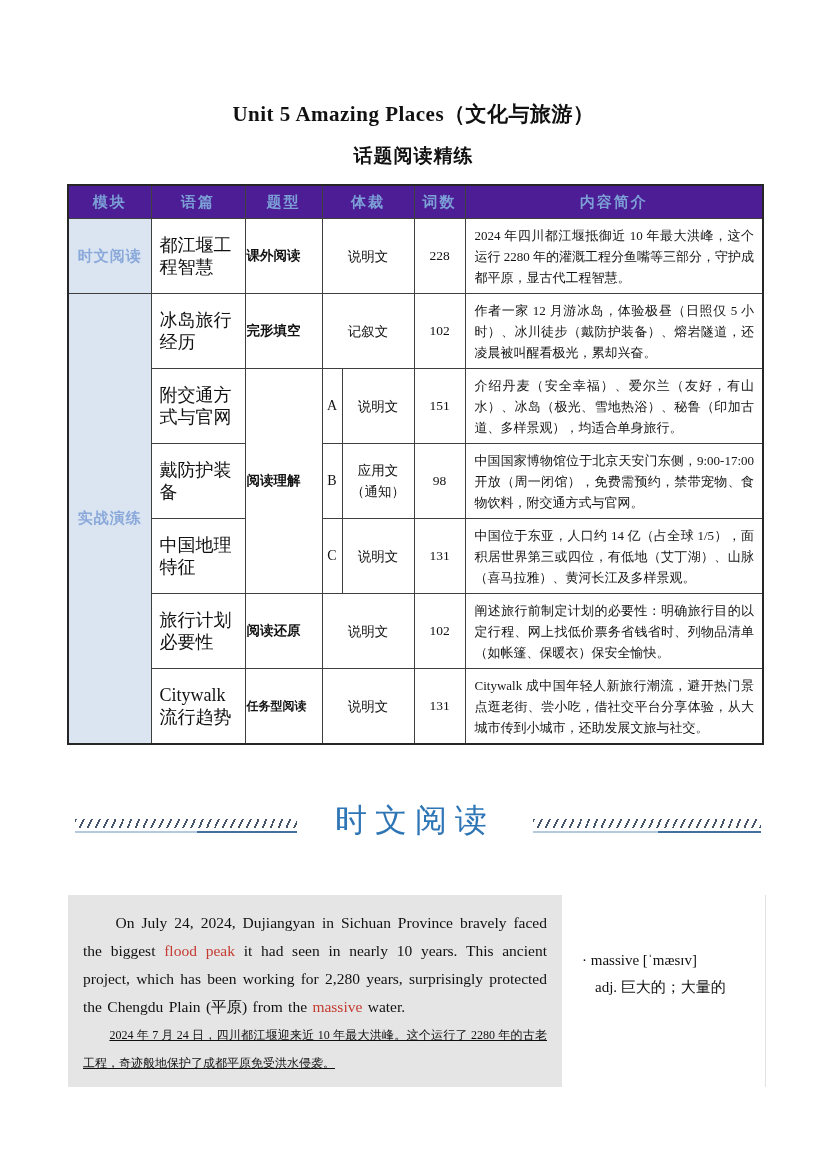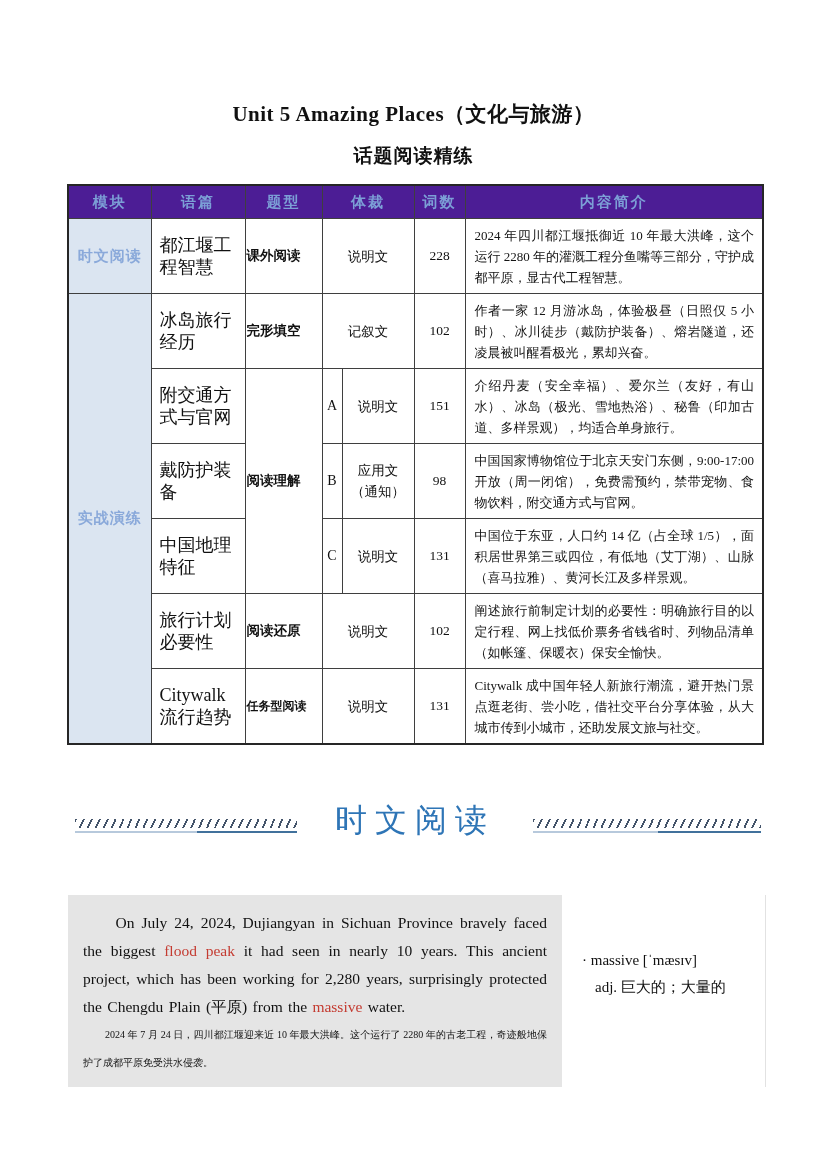--- a/index.html
+++ b/index.html
@@ -57,21 +57,21 @@
     font-size:32px; color:#2e75b6; letter-spacing:8px;
   }
 
   .reading-row { display:flex; align-items:stretch; margin:44px 0 0 68px; }
   .green-box {
     width:494px; box-sizing:border-box; background:#e5e5e5;
     padding:14px 15px 10px 15px;
   }
   .green-box p { margin:0; text-align:justify; }
   .p-en { font-size:15.5px; line-height:28px; text-indent:2.1em; word-spacing:1.5px; }
-  .p-cn { font-size:10px; line-height:28px; text-indent:2.2em; margin-top:4px; }
+  .p-cn { font-size:12px; line-height:28px; text-indent:2.2em; margin-top:4px;text-decoration:underline; }
   .red  { color:#c43b31; }
 
   .vocab-col {
     margin-left:20px; width:184px; box-sizing:border-box;
     padding-top:52px; font-size:15px; line-height:27px;
     border-right:1px solid #e2e2e2;
   }
   .vocab-line { white-space:nowrap; }
   .vocab-cn { margin-left:10px; }
   .vocab-meaning-line { padding-left:13px; }

